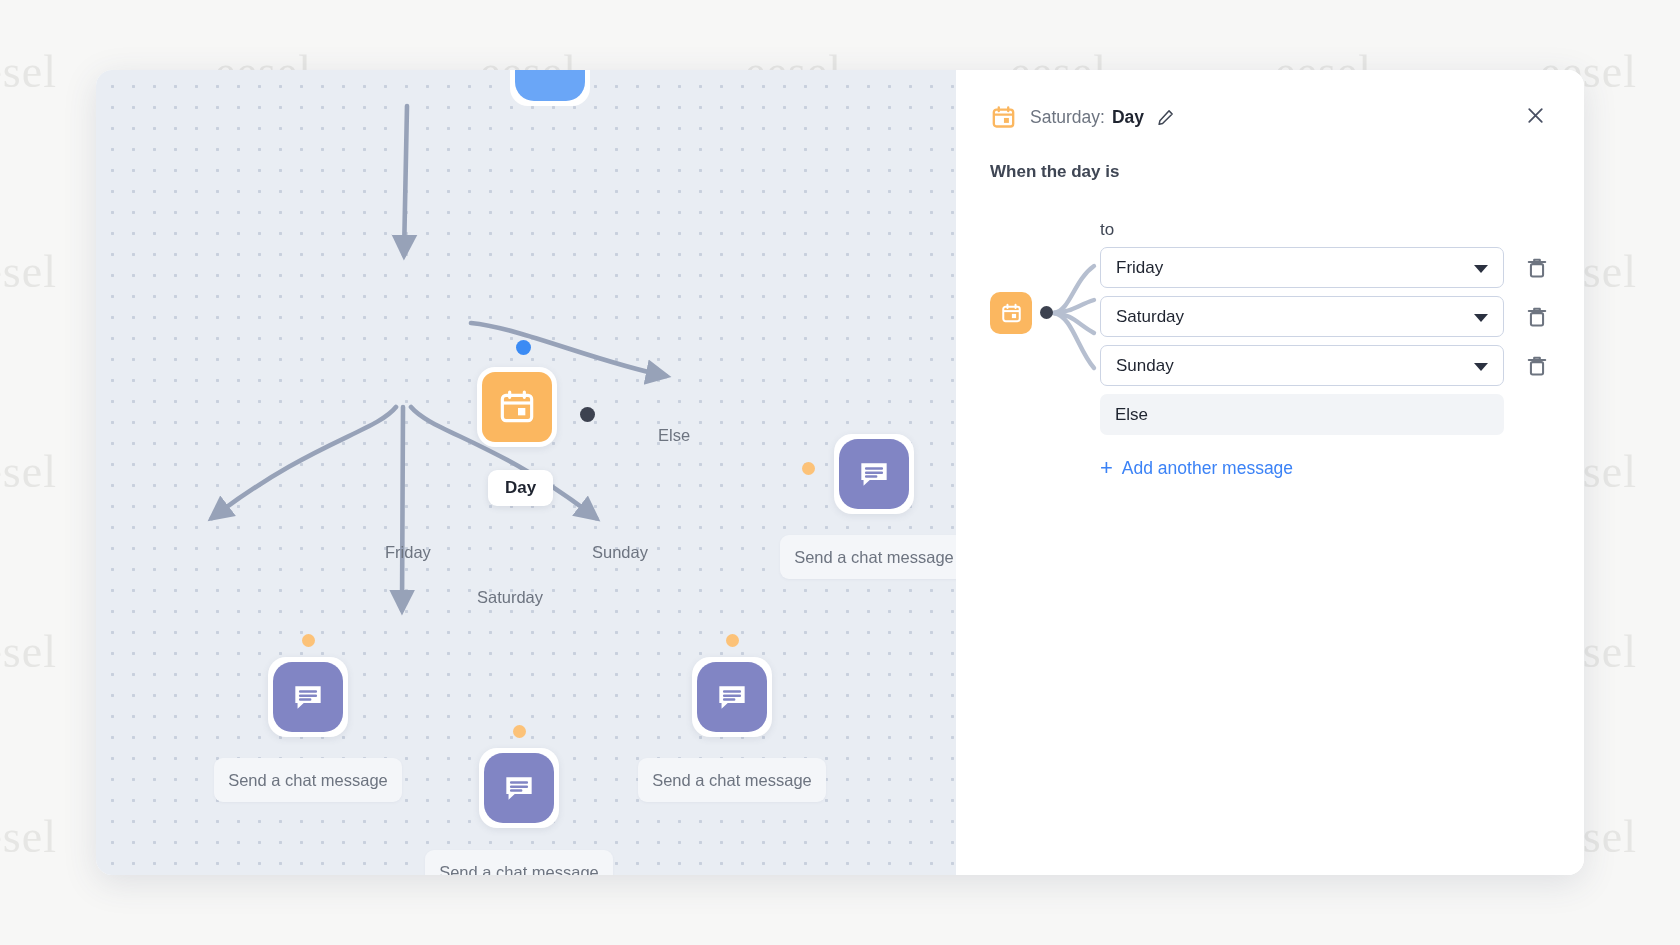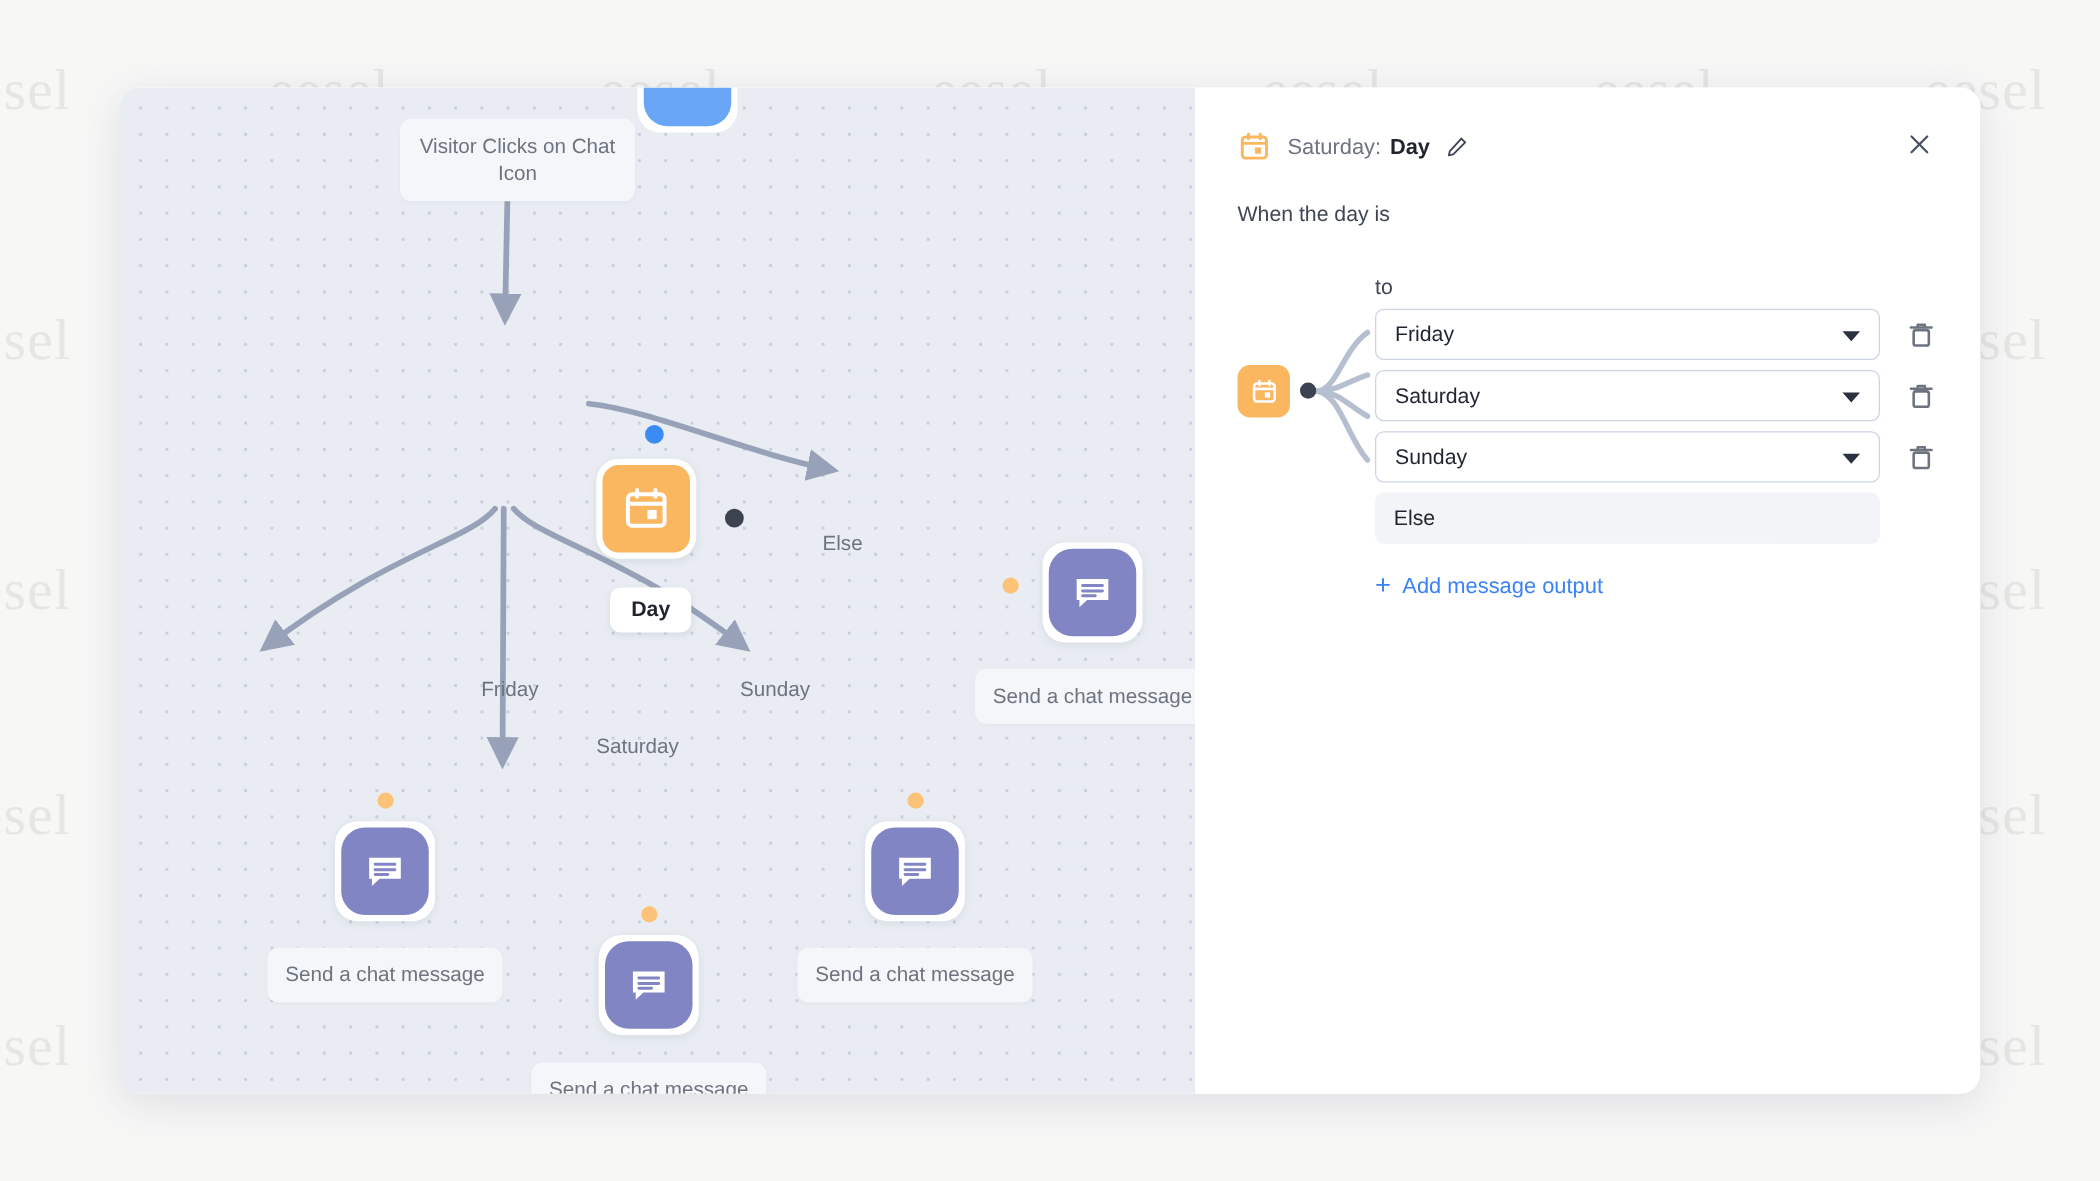--- a/index.html
+++ b/index.html
@@ -136,21 +136,21 @@
   #cond-prefix { font-size: 17.5px; color: #6d7480; }
   #cond-value { font-size: 17.5px; color: #1f2430; font-weight: 700; margin-left: 7px; }
   #edit-icon { margin-left: 12px; width: 19px; height: 19px; cursor: pointer; }
   #close-btn {
     position: absolute; right: 34px; top: 30px;
     width: 30px; height: 30px;
     display: flex; align-items: center; justify-content: center;
     cursor: pointer;
   }
 
-  #when-label { margin-top: 28px; font-size: 17px; color: #3f4654; }
+  #when-label { margin-top: 28px; font-size: 17px; color: #3f4654; font-weight: bold; }
 
   .select-box {
     position: relative;
     height: 42px;
     border: 1px solid #ccd4e4;
     border-radius: 7px;
     background: #fff;
     display: flex; align-items: center;
     padding: 0 15px;
     font-size: 17px;
@@ -272,21 +272,20 @@
           <path d="M307,337 L306,540" marker-end="url(#arw)"></path>
 
           <path d="M315,337 C336,362 402,372 500,448" marker-end="url(#arw)"></path>
         </g>
       </svg>
 
       <div id="blue-top">
         <div class="inner"></div>
       </div>
 
-      <div class="node-label" style="left:224px; top:25px;">Visitor Clicks on Chat Icon</div>
 
       <div class="dot blue" style="left:420px; top:270px;"></div>
 
       <div class="node-icon" style="left:381px; top:297px;">
         <div class="inner orange">
           <svg width="40" height="40" viewBox="0 0 24 24" fill="none">
             <rect x="3.2" y="5" width="17.6" height="15.2" rx="2.2" stroke="#fff" stroke-width="1.9"></rect>
             <path d="M3.2 9.6 H20.8" stroke="#fff" stroke-width="1.9"></path>
             <path d="M7.6 3 V6.2 M16.4 3 V6.2" stroke="#fff" stroke-width="1.9" stroke-linecap="round"></path>
             <rect x="12.6" y="12.6" width="4.4" height="4.4" fill="#fff"></rect>
@@ -432,18 +431,18 @@
           </svg>
         </div>
 
         <div class="else-box">
           <span>Else</span>
         </div>
       </div>
 
       <div id="add-output">
         <span class="plus">+</span>
-        <span>Add message output</span>
+        <span>Add another message</span>
       </div>
 
     </div>
   </div>
 </div>
 
 </body></html>

